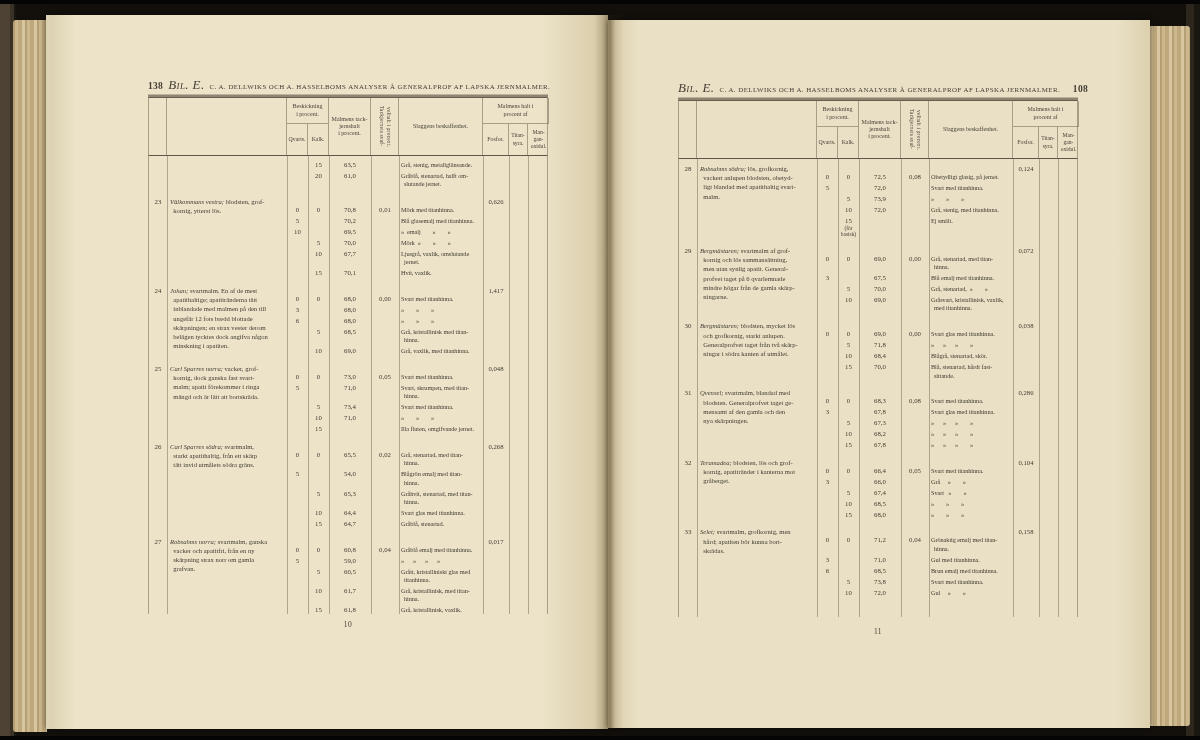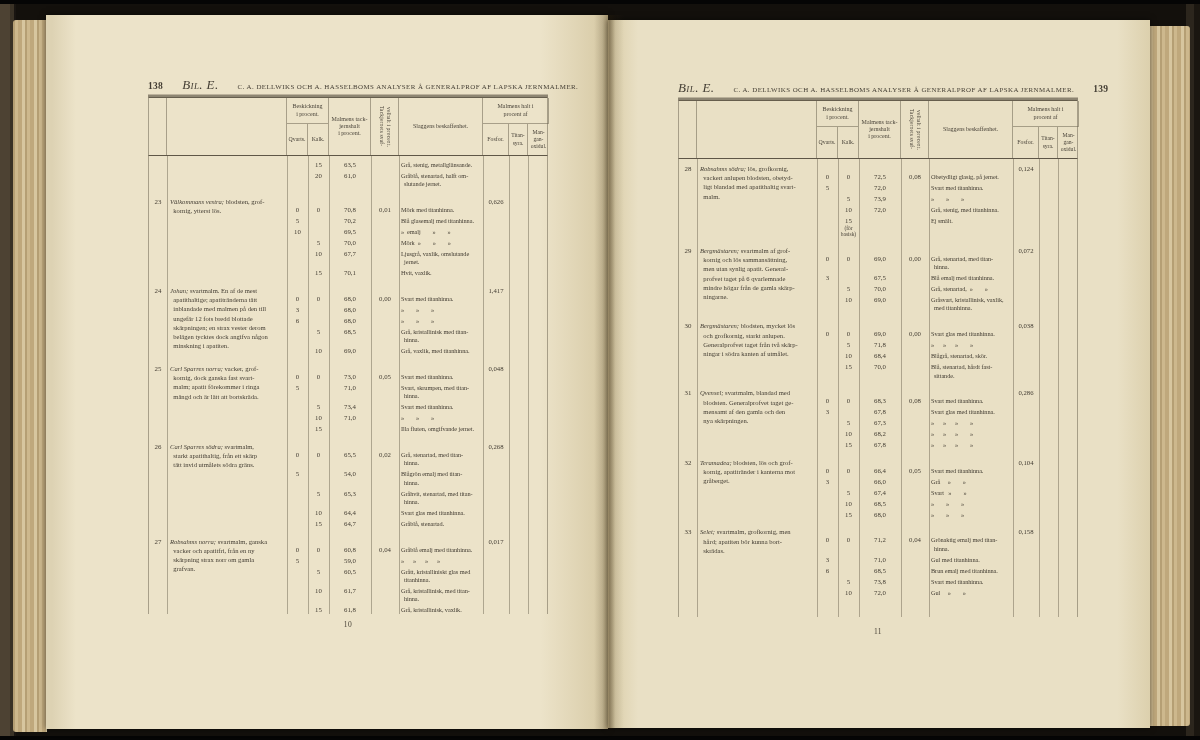--- a/index.html
+++ b/index.html
@@ -14,21 +14,21 @@
   .edges-right{left:1148px;top:26px;width:42px;height:700px;border-radius:0 3px 3px 0;}
   
   .page{position:absolute;box-shadow:0 0 6px rgba(0,0,0,.55);}
   .page-left{left:46px;top:15px;width:562px;height:714px;
      background:linear-gradient(90deg,#ddd2b3 0 6px,#ece3c9 30px,#ece3c9 88%,#d8cba7 99%,#c9b98f 100%);}
   .page-right{left:608px;top:20px;width:542px;height:708px;
      background:linear-gradient(90deg,#c3b289 0,#ddd1ae 8px,#e9e0c5 30px,#e9e0c5 94%,#dcd0ad 100%);}
   .gutter{position:absolute;left:594px;top:15px;width:30px;height:714px;pointer-events:none;
      background:linear-gradient(90deg,rgba(60,45,20,0) 0,rgba(60,45,20,.28) 46%,rgba(40,30,12,.38) 52%,rgba(60,45,20,.12) 70%,rgba(60,45,20,0) 100%);}
   
-  .running{position:absolute;display:flex;align-items:baseline;gap:19px;white-space:nowrap;}
+  .running{position:absolute;display:flex;align-items:baseline;gap:5px;white-space:nowrap;}
   .page-left .running{left:102px;top:62px;width:404px;}
   .page-right .running{left:70px;top:60px;width:410px;}
   .pnum{font-weight:bold;font-size:9.5px;letter-spacing:.3px;}
   .page-right .pnum{margin-left:auto;}
   .bil{font-style:italic;font-size:13px;font-variant:small-caps;letter-spacing:.4px;}
   .rtitle{font-size:6.9px;letter-spacing:.45px;}
   
   .table{position:absolute;width:400px;}
   .page-left .table{left:102px;top:82px;}
   .page-right .table{left:70px;top:80px;}
@@ -383,21 +383,21 @@
           </div>
         </div>
     </div>
     <div class="sheet">10</div>
   </div>
 
   <div class="page page-right">
     <div class="running">
       <span class="bil">Bil. E.</span>
       <span class="rtitle">C. A. DELLWIKS OCH A. HASSELBOMS ANALYSER Å GENERALPROF AF LAPSKA JERNMALMER.</span>
-      <span class="pnum">139</span>
+      <span class="pnum">108</span>
     </div>
     <div class="table">
       <div class="thead">
         <div class="hc hc-num"></div>
         <div class="hc hc-desc"></div>
         <div class="hc hc-besk">Beskickning
 i procent.</div>
         <div class="hc hc-q">Qvarts.</div>
         <div class="hc hc-k">Kalk.</div>
         <div class="hc hc-tack">Malmens tack-

